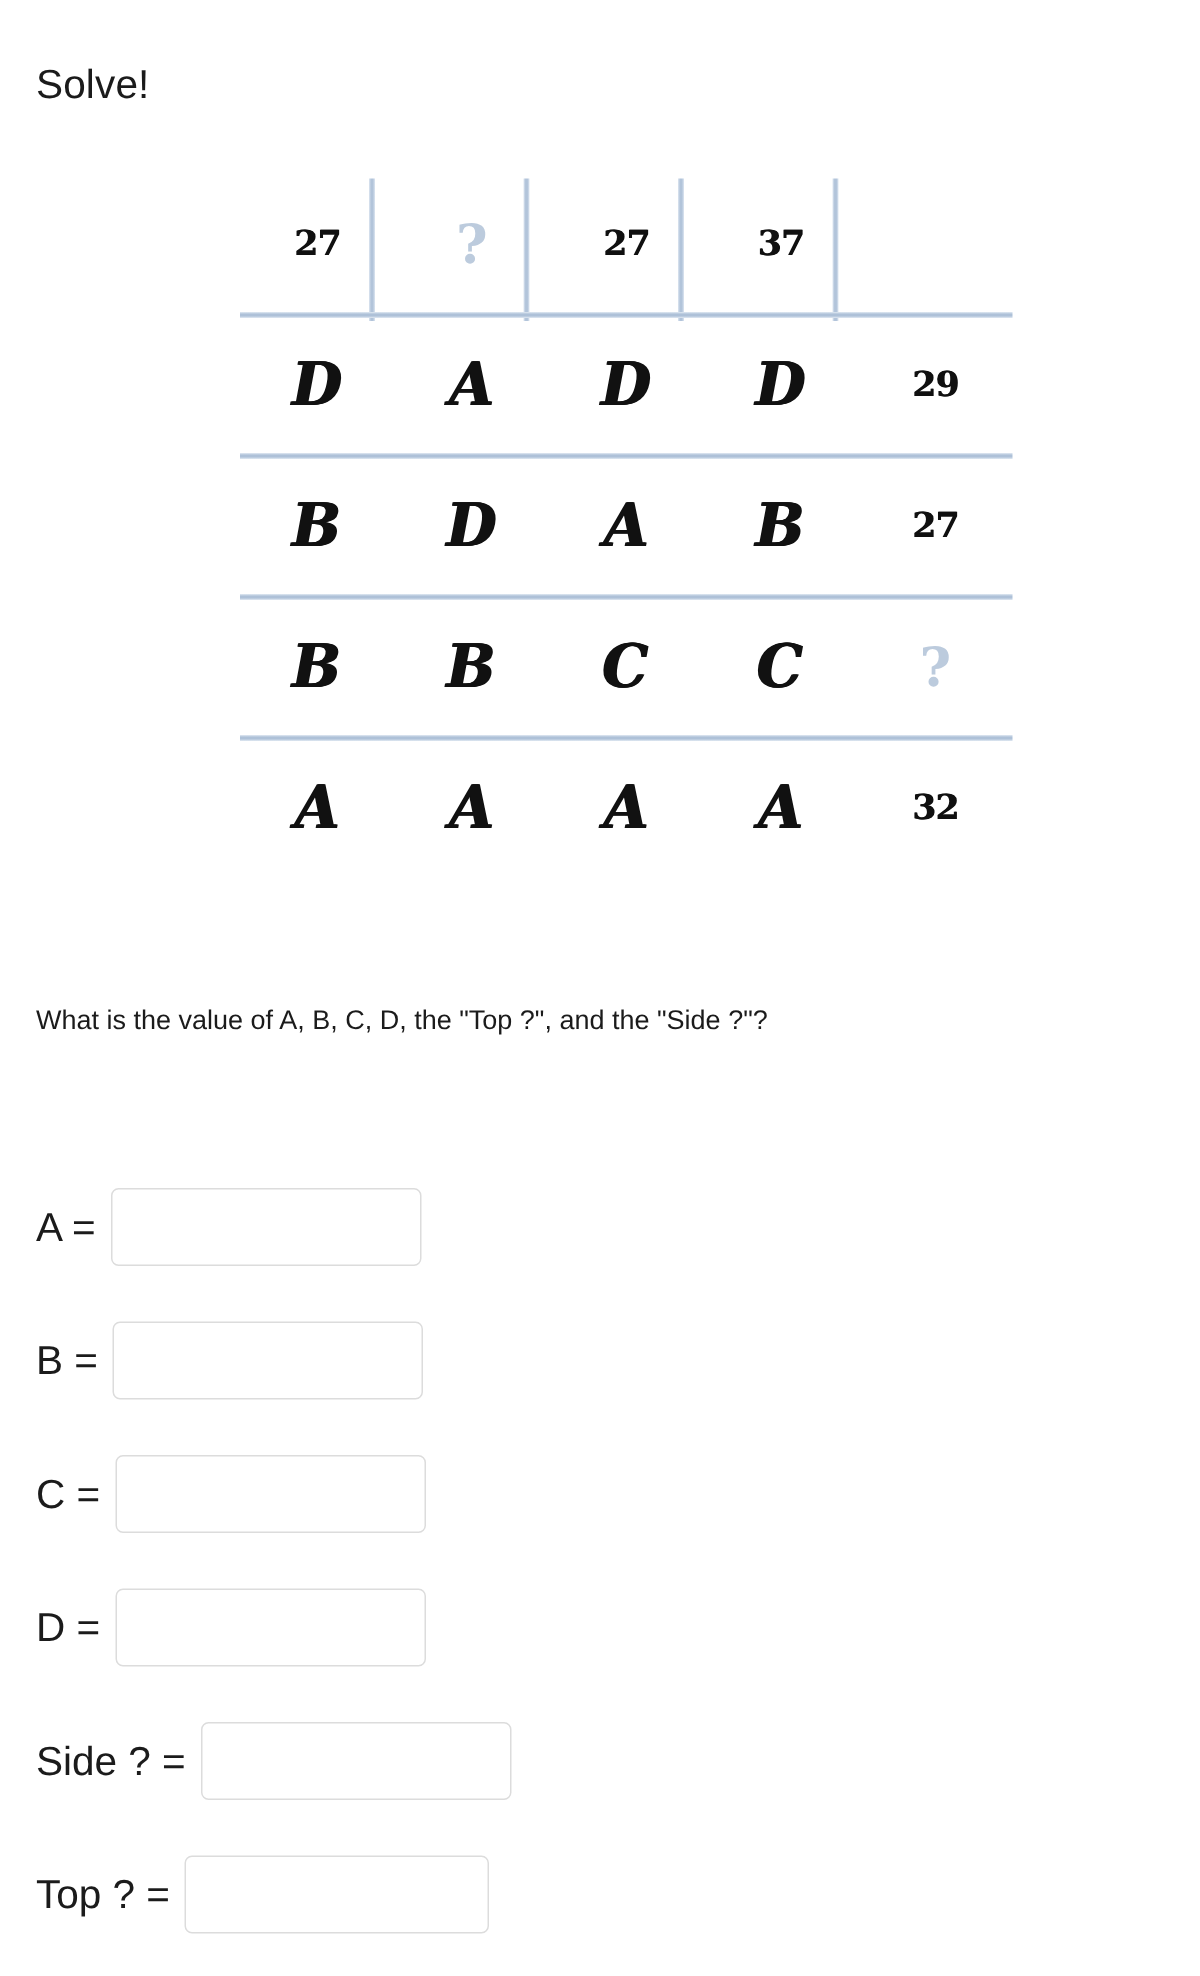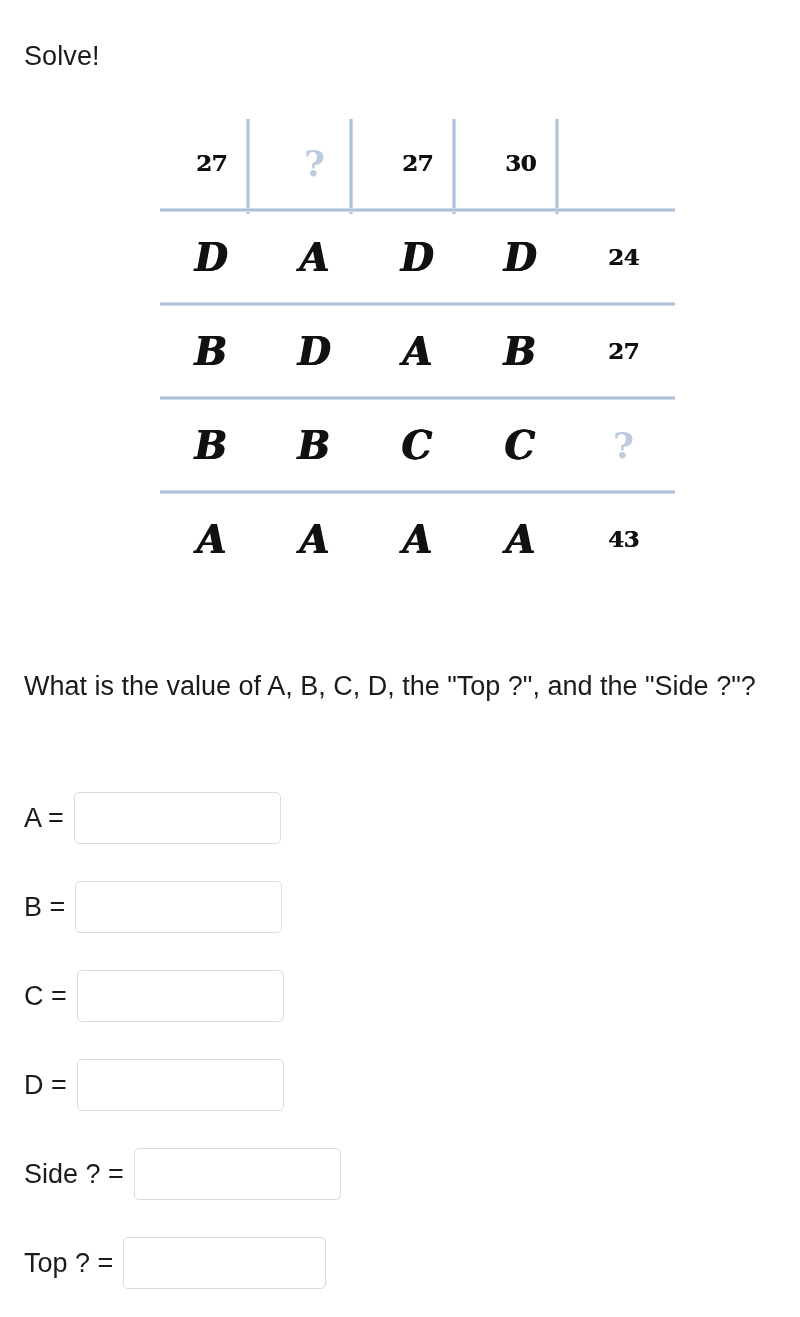--- a/index.html
+++ b/index.html
@@ -113,21 +113,21 @@
     display: inline-block;
   }
   .cell-empty { font-size: 0; }
 
   
   .question {
     position: absolute;
     left: 24px;
     top: 668px;
     width: 748px;
-    font-size: 27px;
+    font-size: 18px;
     line-height: 1.35;
     color: #1b1b1b;
   }
 
   
   .answers {
     position: absolute;
     left: 24px;
     top: 790px;
     width: 760px;
@@ -181,30 +181,30 @@
             <span class="vline v2"></span>
             <span class="vline v3"></span>
             <span class="vline v4"></span>
             <span class="hline h1"></span>
             <span class="hline h2"></span>
             <span class="hline h3"></span>
             <span class="hline h4"></span>
           </td>
           <td><span class="cell-q">?</span></td>
           <td><span class="cell-num">27</span></td>
-          <td><span class="cell-num">30</span></td>
+          <td><span class="cell-num">37</span></td>
           <td><span class="cell-empty"></span></td>
         </tr>
 
         <tr>
           <td><span class="cell-glyph">D</span></td>
           <td><span class="cell-glyph">A</span></td>
           <td><span class="cell-glyph">D</span></td>
           <td><span class="cell-glyph">D</span></td>
-          <td><span class="cell-num">24</span></td>
+          <td><span class="cell-num">29</span></td>
         </tr>
 
         <tr>
           <td><span class="cell-glyph">B</span></td>
           <td><span class="cell-glyph">D</span></td>
           <td><span class="cell-glyph">A</span></td>
           <td><span class="cell-glyph">B</span></td>
           <td><span class="cell-num">27</span></td>
         </tr>
 
@@ -214,21 +214,21 @@
           <td><span class="cell-glyph">C</span></td>
           <td><span class="cell-glyph">C</span></td>
           <td><span class="cell-q">?</span></td>
         </tr>
 
         <tr>
           <td><span class="cell-glyph">A</span></td>
           <td><span class="cell-glyph">A</span></td>
           <td><span class="cell-glyph">A</span></td>
           <td><span class="cell-glyph">A</span></td>
-          <td><span class="cell-num">43</span></td>
+          <td><span class="cell-num">32</span></td>
         </tr>
       </tbody>
     </table>
   </div>
 
   <div class="question">What is the value of A, B, C, D, the "Top ?", and the "Side ?"?</div>
 
   <div class="answers">
 
     <div class="answer-row">

